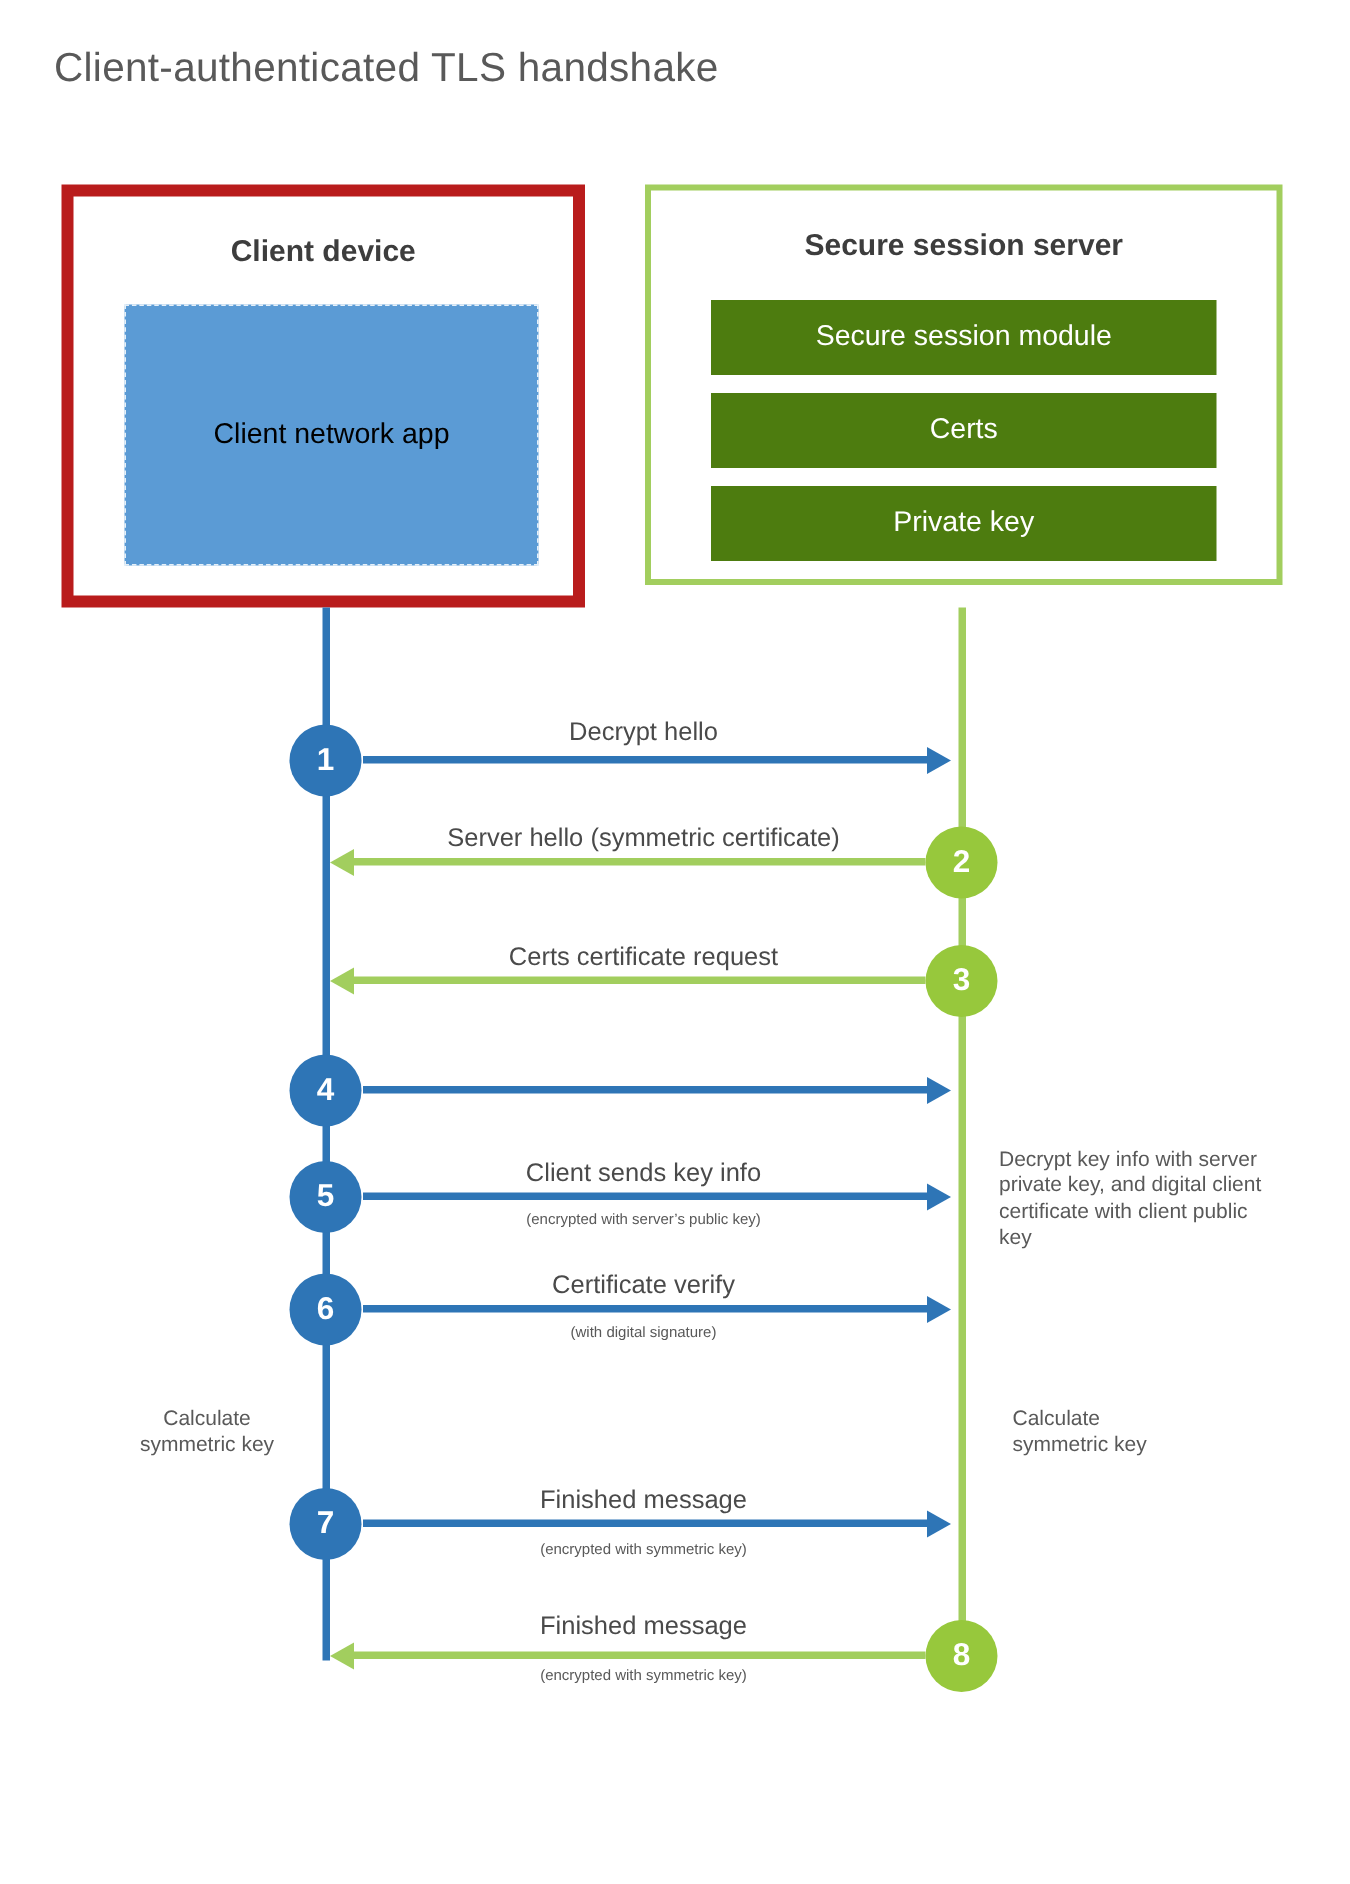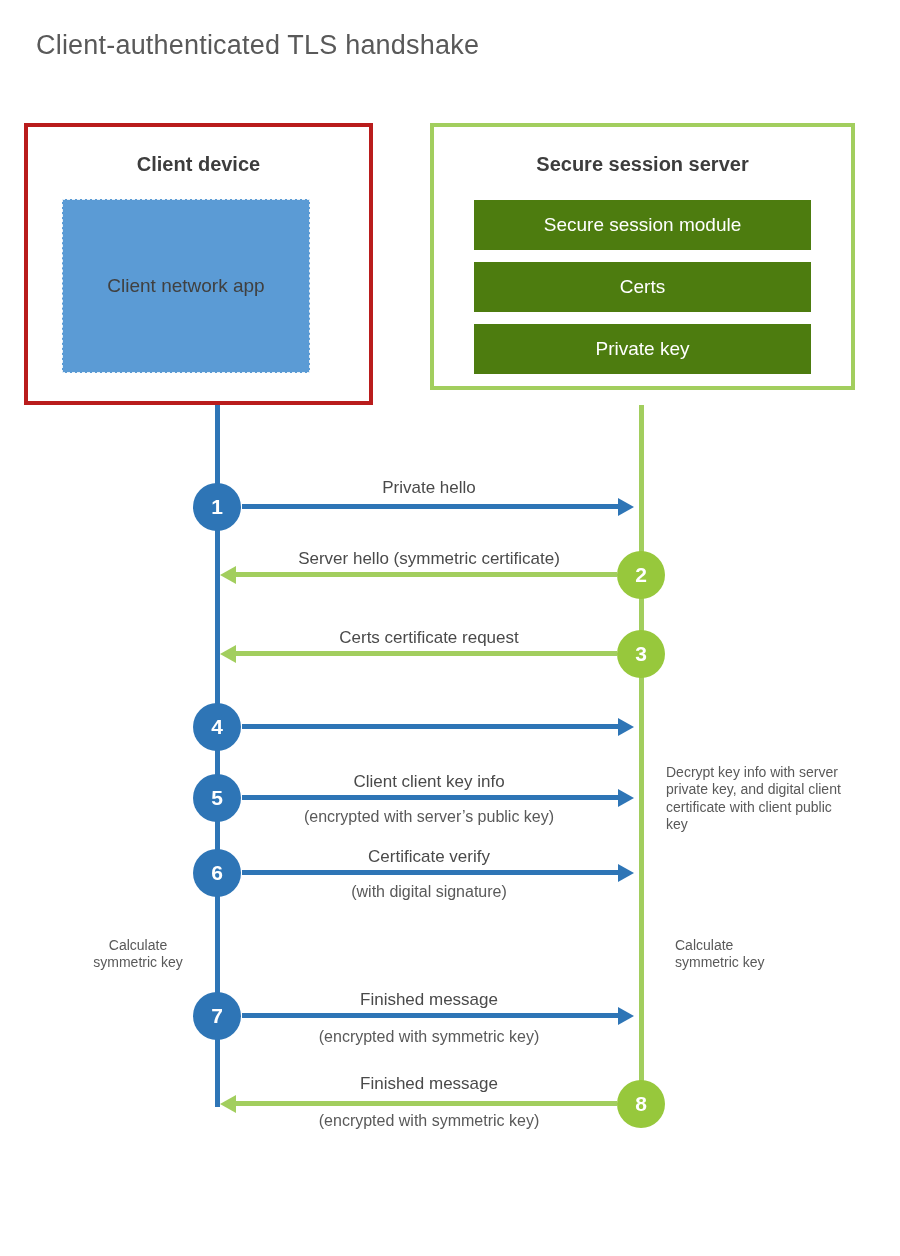--- a/index.html
+++ b/index.html
@@ -2,28 +2,28 @@
 <html><head>
 <meta charset="utf-8">
 <style>
   html,body{margin:0;padding:0;background:#ffffff;}
   body{font-family:"Liberation Sans","DejaVu Sans",sans-serif;}
   .canvas{position:relative;width:900px;height:1256px;background:#ffffff;overflow:hidden;}
 
   .page-title{position:absolute;left:36px;top:30px;font-size:27px;font-weight:300;color:#595959;letter-spacing:0.2px;}
 
   .entity-box{position:absolute;top:123px;background:#ffffff;box-sizing:border-box;}
-  .entity-box.client{left:24px;width:349px;height:282px;border:4px solid #b91c1c;}
+  .entity-box.client{left:41px;width:349px;height:282px;border:8px solid #b91c1c;}
   .entity-box.server{left:430px;width:425px;height:267px;border:4px solid #a2ce5e;padding-left:24px;}
   .entity-title{position:absolute;left:0;right:0;top:26px;text-align:center;font-size:20px;font-weight:bold;color:#3d3d3d;}
 
-  .app-box{position:absolute;left:34px;top:72px;width:248px;height:174px;background:#5b9bd5;
+  .app-box{position:absolute;left:34px;top:72px;width:276px;height:174px;background:#5b9bd5;
            border:1px dashed rgba(255,255,255,0.85);box-sizing:border-box;
            display:flex;align-items:center;justify-content:center;text-align:center;
-           color:#404040;font-size:19px;line-height:1.45;padding:0 40px;}
+           color:#000000;font-size:19px;line-height:1.45;padding:0 40px;}
 
   .server-bar{position:absolute;left:40px;width:337px;height:50px;background:#4d7c0f;
               display:flex;align-items:center;justify-content:center;
               color:#ffffff;font-size:19px;}
 
   .lifeline{position:absolute;width:5px;z-index:1;}
   .lifeline.blue{background:#2e75b6;left:215px;top:405px;height:702px;}
   .lifeline.green{background:#a2ce5e;left:639px;top:405px;height:700px;}
 
   .arrow-shaft{position:absolute;height:5px;z-index:2;}
@@ -35,21 +35,21 @@
 
   .step-circle{position:absolute;width:48px;height:48px;border-radius:50%;z-index:3;
                display:flex;align-items:center;justify-content:center;
                color:#ffffff;font-size:21px;font-weight:bold;}
   .step-circle.blue{background:#2e75b6;left:193px;}
   .step-circle.green{background:#97c83c;left:617px;}
 
   .msg-label{position:absolute;left:229px;width:400px;text-align:center;z-index:4;
              font-size:17px;color:#4a4a4a;}
   .msg-sub{position:absolute;left:229px;width:400px;text-align:center;z-index:4;
-           font-size:16px;color:#595959;}
+           font-size:10px;color:#595959;}
 
   .side-note{position:absolute;font-size:14px;color:#595959;line-height:1.24;z-index:4;}
   .note-decrypt{left:666px;top:764px;width:175px;text-align:left;}
   .calc-left{left:88px;top:937px;width:100px;text-align:center;}
   .calc-right{left:675px;top:937px;width:100px;text-align:left;}
 </style>
 </head>
 <body>
 
 <div class="canvas">
@@ -67,40 +67,40 @@
     <div class="server-bar" style="top:135px;">Certs</div>
     <div class="server-bar" style="top:197px;">Private key</div>
   </div>
 
   <div class="lifeline blue"></div>
   <div class="lifeline green"></div>
 
   <div class="arrow-shaft blue" style="top:504px;"></div>
   <div class="arrow-head right" style="top:498px;"></div>
   <div class="step-circle blue" style="top:483px;">1</div>
-  <div class="msg-label" style="top:478px;">Private hello</div>
+  <div class="msg-label" style="top:478px;">Decrypt hello</div>
 
   <div class="arrow-shaft green" style="top:572px;"></div>
   <div class="arrow-head left" style="top:566px;"></div>
   <div class="step-circle green" style="top:551px;">2</div>
   <div class="msg-label" style="top:549px;">Server hello (symmetric certificate)</div>
 
   <div class="arrow-shaft green" style="top:651px;"></div>
   <div class="arrow-head left" style="top:645px;"></div>
   <div class="step-circle green" style="top:630px;">3</div>
   <div class="msg-label" style="top:628px;">Certs certificate request</div>
 
   <div class="arrow-shaft blue" style="top:724px;"></div>
   <div class="arrow-head right" style="top:718px;"></div>
   <div class="step-circle blue" style="top:703px;">4</div>
 
   <div class="arrow-shaft blue" style="top:795px;"></div>
   <div class="arrow-head right" style="top:789px;"></div>
   <div class="step-circle blue" style="top:774px;">5</div>
-  <div class="msg-label" style="top:772px;">Client client key info</div>
+  <div class="msg-label" style="top:772px;">Client sends key info</div>
   <div class="msg-sub" style="top:808px;">(encrypted with server’s public key)</div>
 
   <div class="arrow-shaft blue" style="top:870px;"></div>
   <div class="arrow-head right" style="top:864px;"></div>
   <div class="step-circle blue" style="top:849px;">6</div>
   <div class="msg-label" style="top:847px;">Certificate verify</div>
   <div class="msg-sub" style="top:883px;">(with digital signature)</div>
 
   <div class="arrow-shaft blue" style="top:1013px;"></div>
   <div class="arrow-head right" style="top:1007px;"></div>

